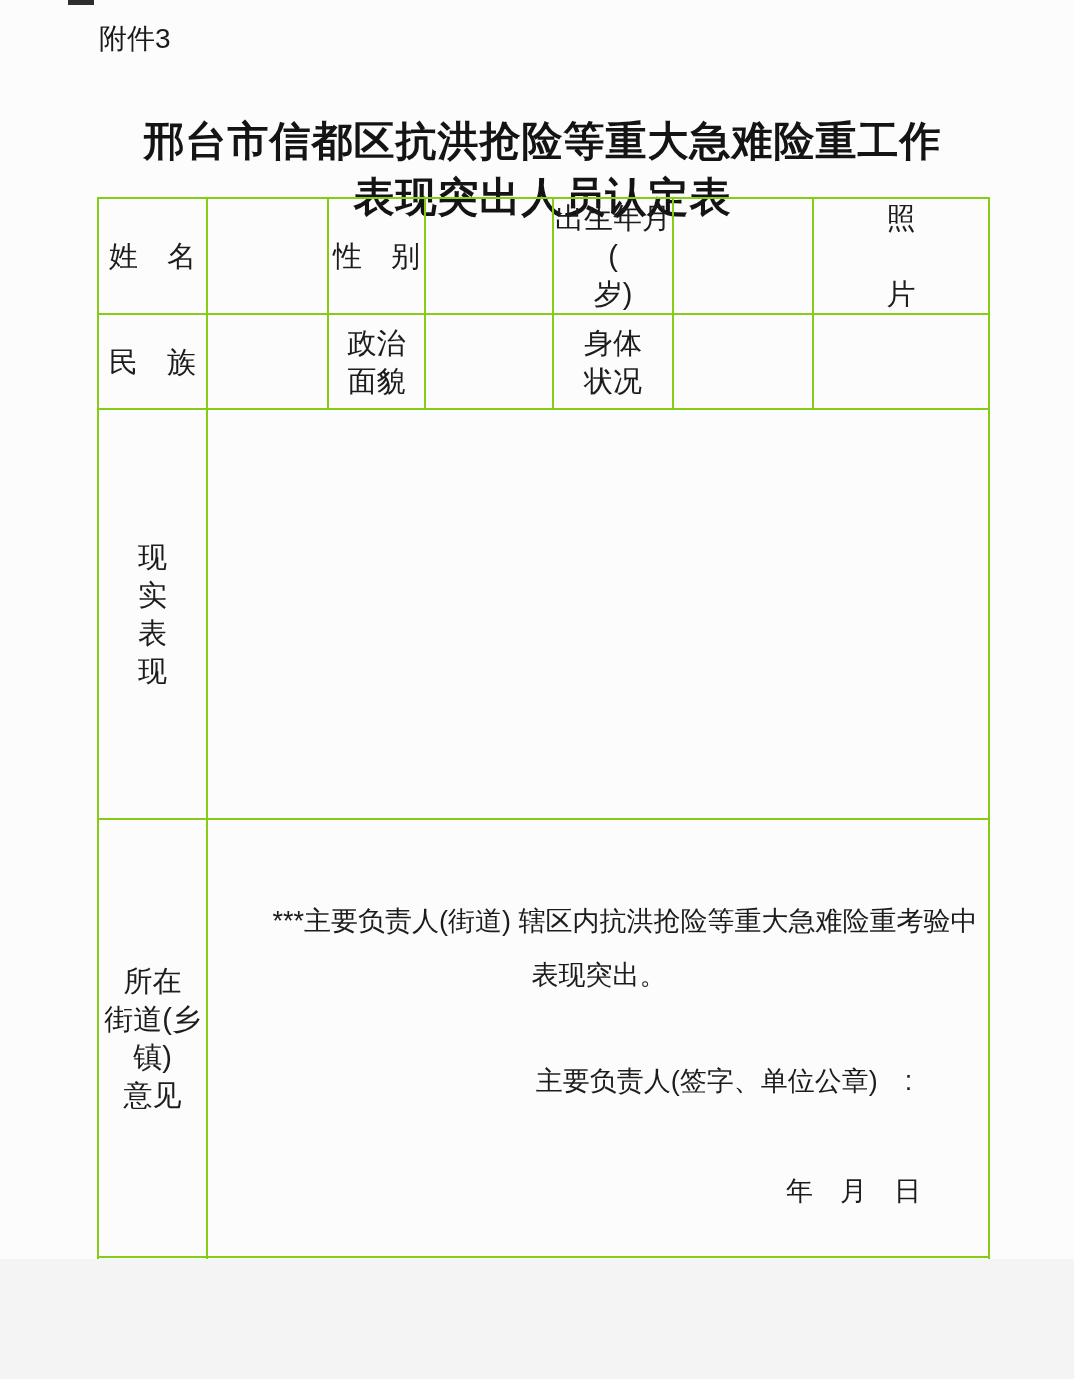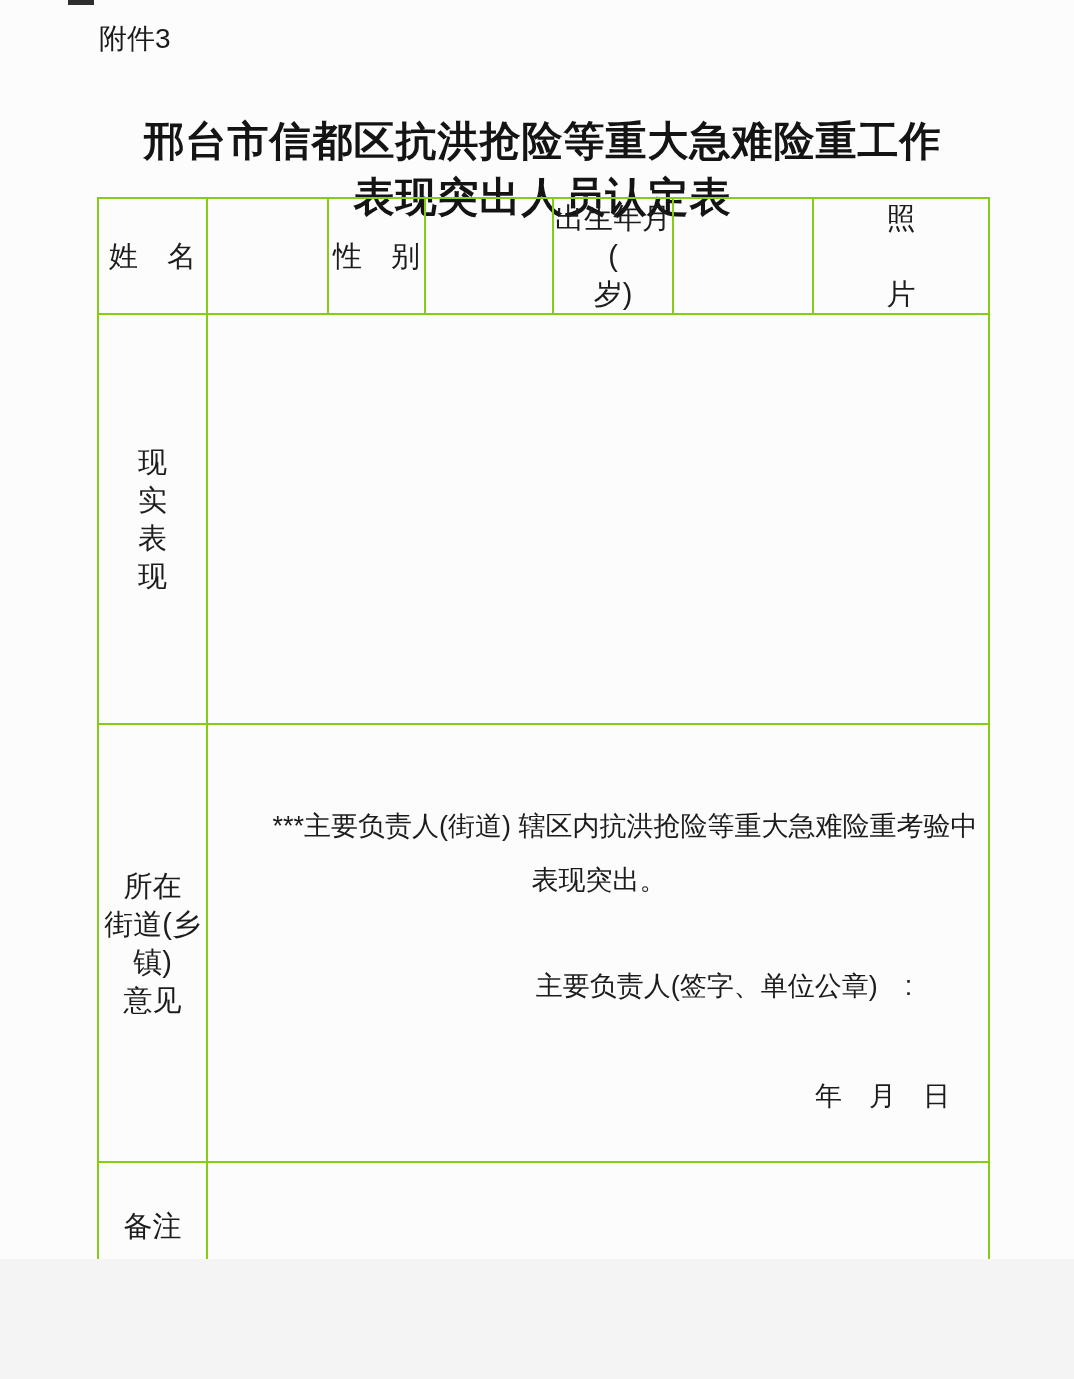--- a/index.html
+++ b/index.html
@@ -84,21 +84,21 @@
   .opinion-sign {
     margin-top: 14px;
     padding-left: 252px;
     font-size: 27px;
     line-height: 54px;
     white-space: pre-line;
     text-align: center;
   }
   .opinion-date {
     margin-top: 18px;
-    padding-right: 38px;
+    padding-right: 67px;
     text-align: right;
     font-size: 27px;
     line-height: 54px;
     white-space: pre-line;
   }
 </style>
 </head>
 <body>
 
 <div id="page">
@@ -126,20 +126,31 @@
         <td></td>
         <td>性　别</td>
         <td></td>
         <td>出生年月(
 岁)</td>
         <td></td>
         <td class="photo-label">照
 
 片</td>
       </tr>
+      <tr class="r2">
+        <td>民　族</td>
+        <td></td>
+        <td>政治
+面貌</td>
+        <td></td>
+        <td>身体
+状况</td>
+        <td></td>
+        <td></td>
+      </tr>
       <tr class="r4">
         <td class="tall-label">现
 实
 表
 现</td>
         <td colspan="6"></td>
       </tr>
       <tr class="r5">
         <td class="tall-label">所在
 街道(乡

